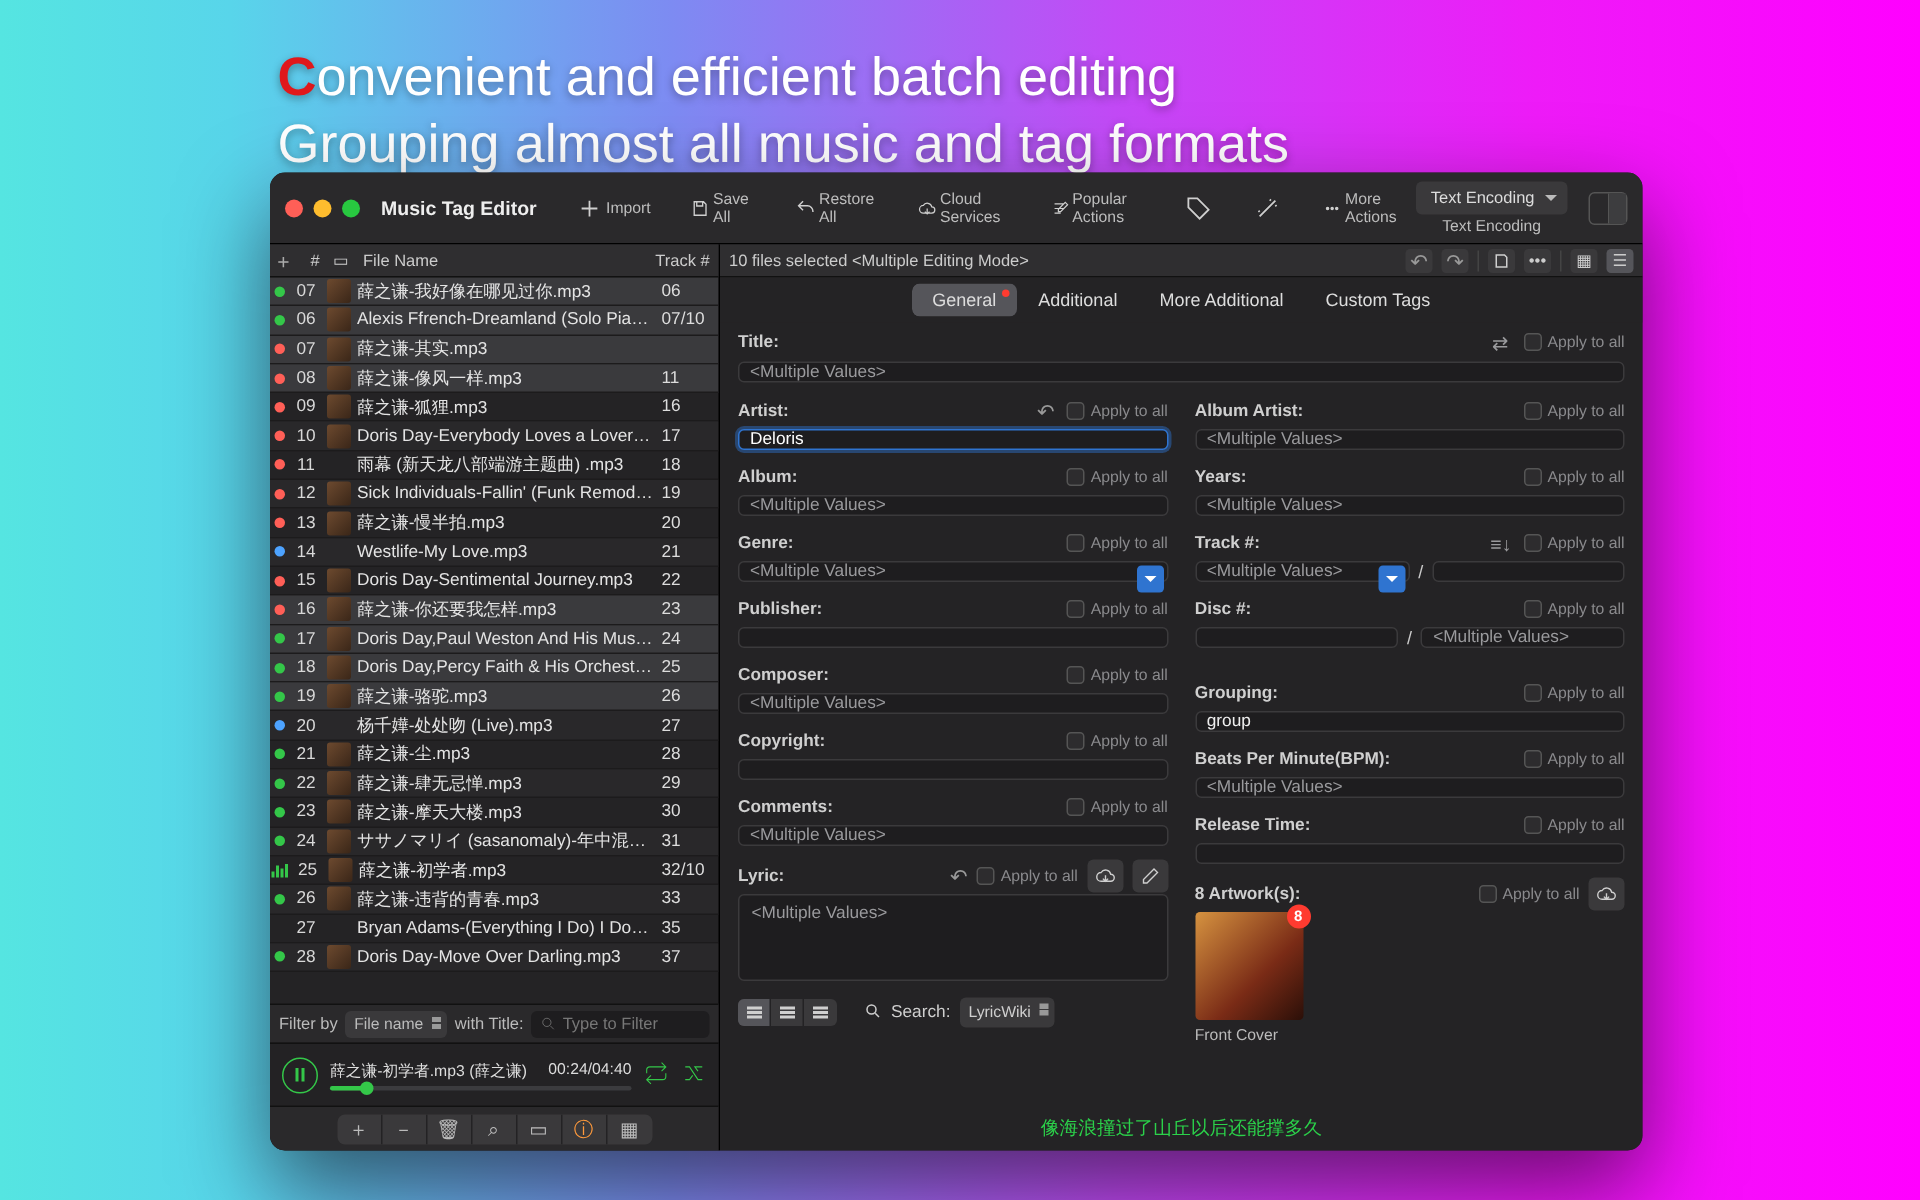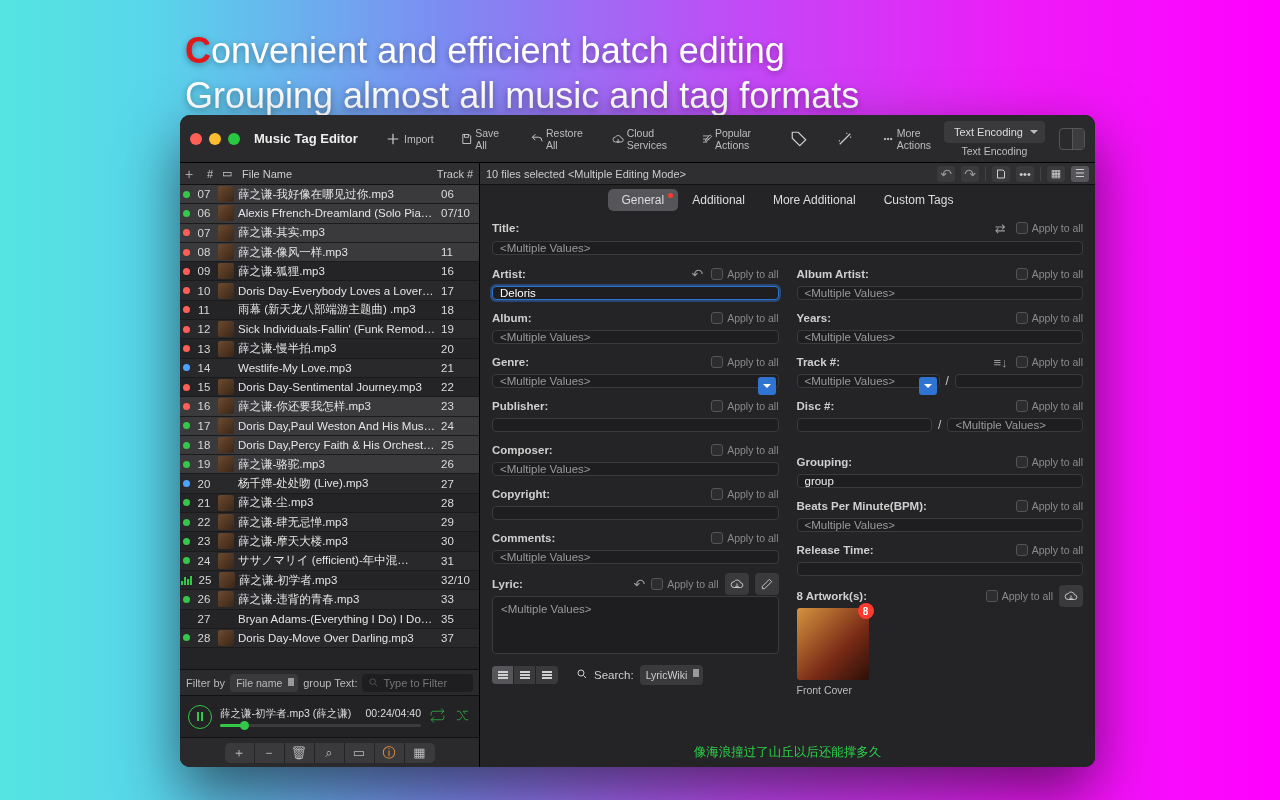--- a/index.html
+++ b/index.html
@@ -370,21 +370,21 @@
             <span class="thumb"></span>
             <span class="fname">薛之谦-摩天大楼.mp3</span>
             <span class="trk">30</span>
           </div>
           <div class="row alt">
             <span class="dot">
               <i class="d-g"></i>
             </span>
             <span class="num">24</span>
             <span class="thumb"></span>
-            <span class="fname">ササノマリイ (efficient)-年中混…</span>
+            <span class="fname">ササノマリイ (sasanomaly)-年中混…</span>
             <span class="trk">31</span>
           </div>
           <div class="row">
             <span class="eqicon">
               <span style="height:4px"></span>
               <span style="height:8px"></span>
               <span style="height:6px"></span>
               <span style="height:9px"></span>
             </span>
             <span class="num">25</span>
@@ -414,21 +414,21 @@
             </span>
             <span class="num">28</span>
             <span class="thumb"></span>
             <span class="fname">Doris Day-Move Over Darling.mp3</span>
             <span class="trk">37</span>
           </div>
         </div>
       <div class="filter">
         <span>Filter by</span>
         <span class="sel-pill">File name</span>
-        <span>group Text:</span>
+        <span>with Title:</span>
         <span class="srch">
           <svg viewBox="0 0 24 24">
               <circle cx="10" cy="10" r="6"></circle>
               <path d="M20 20l-5-5"></path>
             </svg>
           <span>Type to Filter</span>
         </span>
       </div>
       <div class="player">
         <div class="play">

